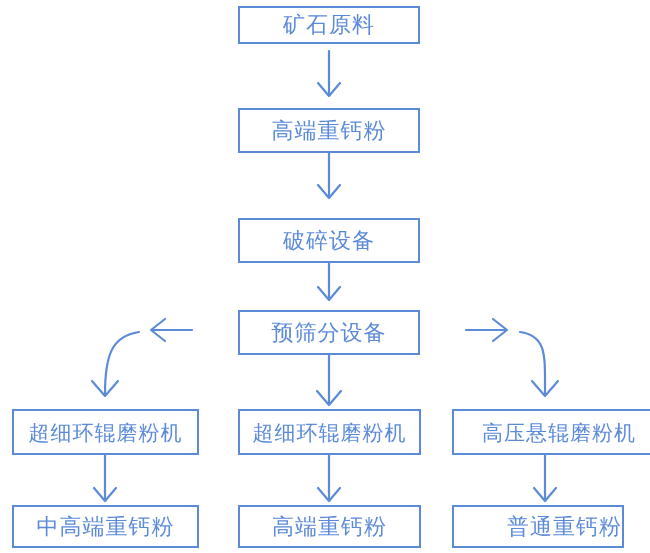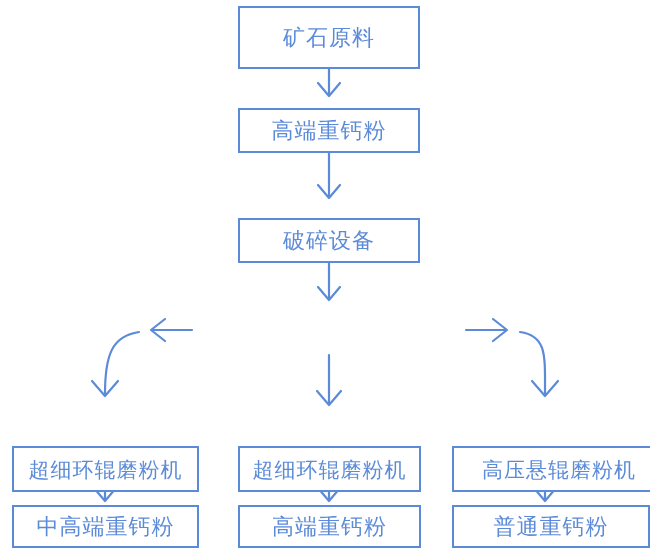--- a/index.html
+++ b/index.html
@@ -22,21 +22,21 @@
     background: #ffffff;
     display: flex;
     align-items: center;
     justify-content: center;
     color: #5b8ad8;
     font-size: 22px;
     letter-spacing: 1px;
     white-space: nowrap;
     line-height: 1;
   }
-  .node.wide-text { font-size: 21px; margin-top: 37px; }
+  .node.wide-text { font-size: 21px; }
   svg.arrows {
     position: absolute;
     left: 0;
     top: 0;
     width: 650px;
     height: 553px;
     pointer-events: none;
   }
   svg.arrows path, svg.arrows line, svg.arrows polyline {
     fill: none;
@@ -102,32 +102,35 @@
       <line x1="329" y1="455" x2="329" y2="500"></line>
       <polyline points="318,488 329,501 340,488"></polyline>
     </g>
 
     <g>
       <line x1="545" y1="455" x2="545" y2="500"></line>
       <polyline points="534,488 545,501 556,488"></polyline>
     </g>
   </svg>
 
-  <div class="node" style="left:238px; top:6px; width:182px; height:63px;">
+  <div class="node" style="left:238px; top:6px; width:182px; height:38px;">
     <span>矿石原料</span>
   </div>
 
   <div class="node" style="left:238px; top:108px; width:182px; height:45px;">
     <span>高端重钙粉</span>
   </div>
 
   <div class="node" style="left:238px; top:210px; width:182px; height:45px;margin-top:8px;">
     <span>破碎设备</span>
   </div>
 
+  <div class="node" style="left:238px; top:310px; width:182px; height:45px;">
+    <span>预筛分设备</span>
+  </div>
 
   <div class="node wide-text" style="left:12px; top:409px; width:187px; height:46px;">
     <span>超细环辊磨粉机</span>
   </div>
 
   <div class="node wide-text" style="left:238px; top:409px; width:183px; height:46px;">
     <span>超细环辊磨粉机</span>
   </div>
 
   <div class="node wide-text" style="left:452px; top:409px; width:214px; height:46px;">
@@ -135,17 +138,17 @@
   </div>
 
   <div class="node" style="left:12px; top:505px; width:187px; height:43px;">
     <span>中高端重钙粉</span>
   </div>
 
   <div class="node" style="left:238px; top:505px; width:183px; height:43px;">
     <span>高端重钙粉</span>
   </div>
 
-  <div class="node" style="left:452px; top:505px; width:198px; height:43px;">
+  <div class="node" style="left:452px; top:505px; width:172px; height:43px;justify-content:flex-end;">
     <span>普通重钙粉</span>
   </div>
 
 </div>
 
 </body></html>

